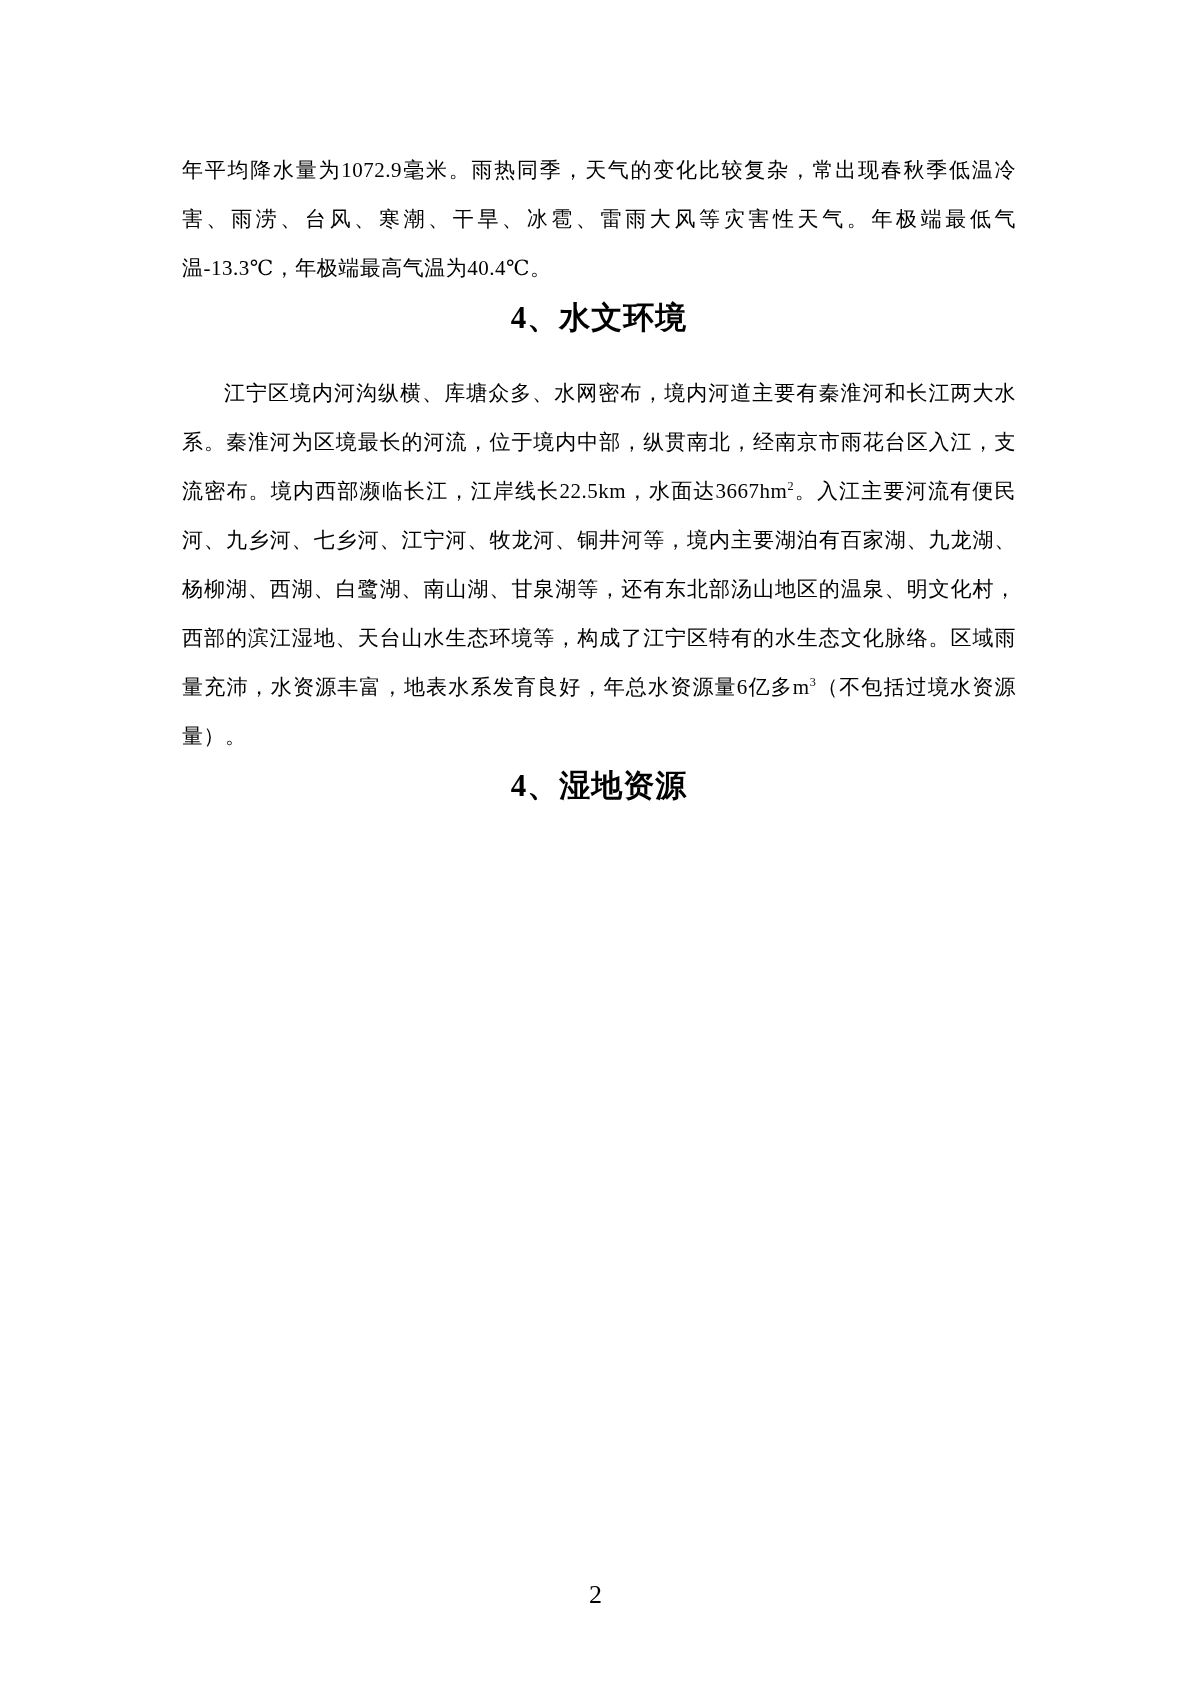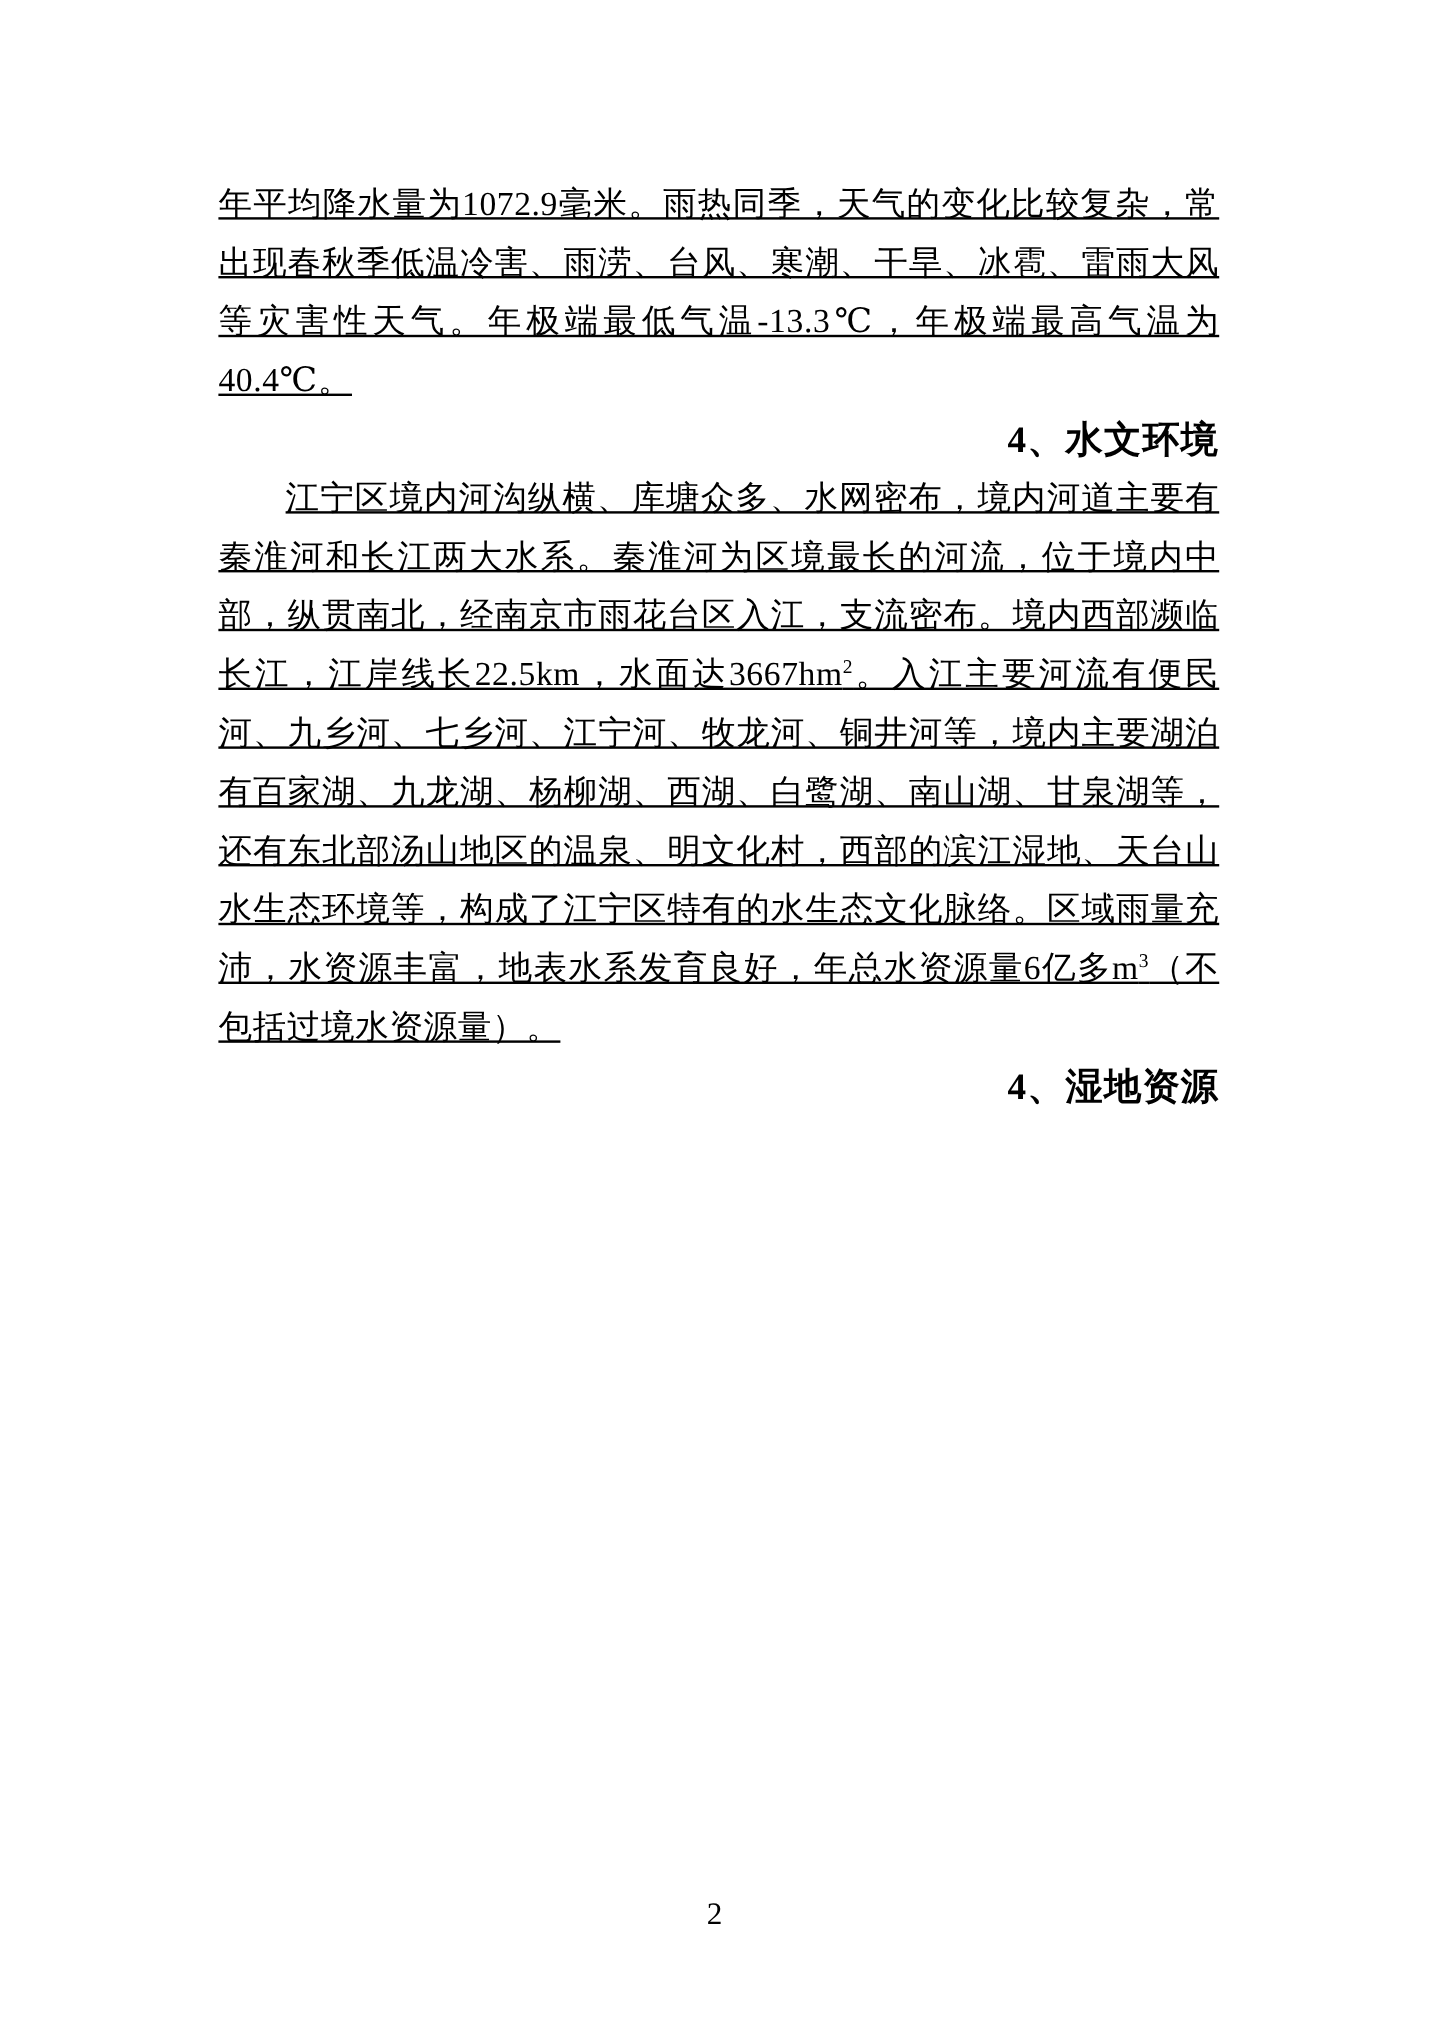--- a/index.html
+++ b/index.html
@@ -17,39 +17,39 @@
     overflow: hidden;
   }
   .content {
     position: absolute;
     left: 182px;
     top: 146px;
     width: 834px;
   }
   .para {
     margin: 0;
-    font-size: 28px;
+    font-size: 21px;
     line-height: 49px;
     text-align: justify;
     text-justify: inter-character;
     letter-spacing: 0.5px;
-    text-decoration: underline;
   }
   .para.indent {
     text-indent: 2em;
+    margin-top: 27px;
   }
   .para.justify-last {
     text-align-last: justify;
   }
   .heading {
     margin: 0;
     font-size: 31px;
     line-height: 49px;
     font-weight: bold;
-    text-align: right;
+    text-align: center;
     letter-spacing: 1px;
   }
   sup.sup {
     font-size: 0.58em;
     line-height: 0;
     vertical-align: super;
   }
   .page-number {
     position: absolute;
     bottom: 74px;

